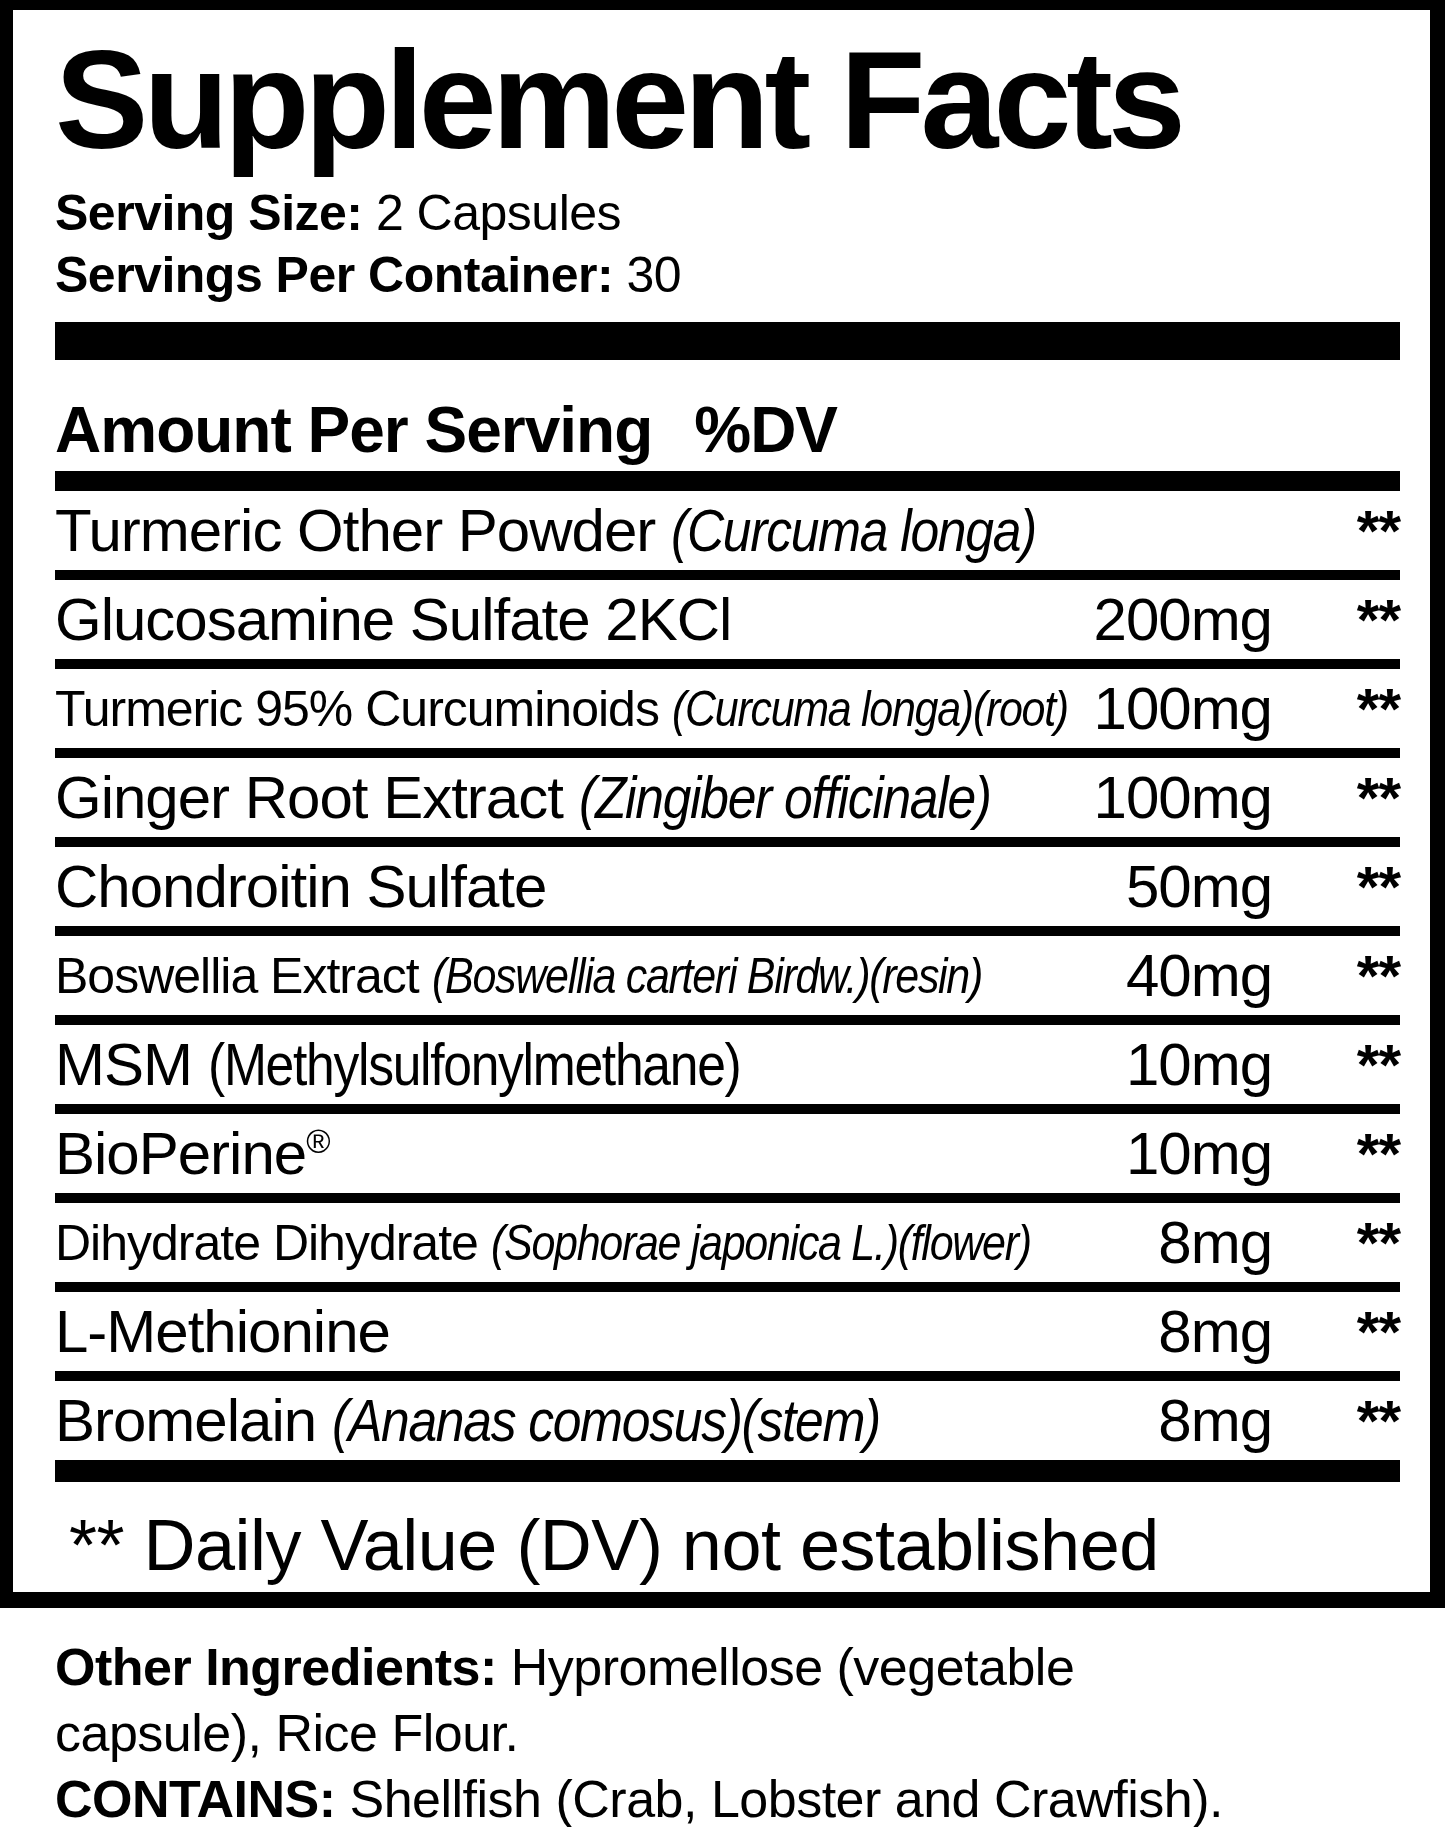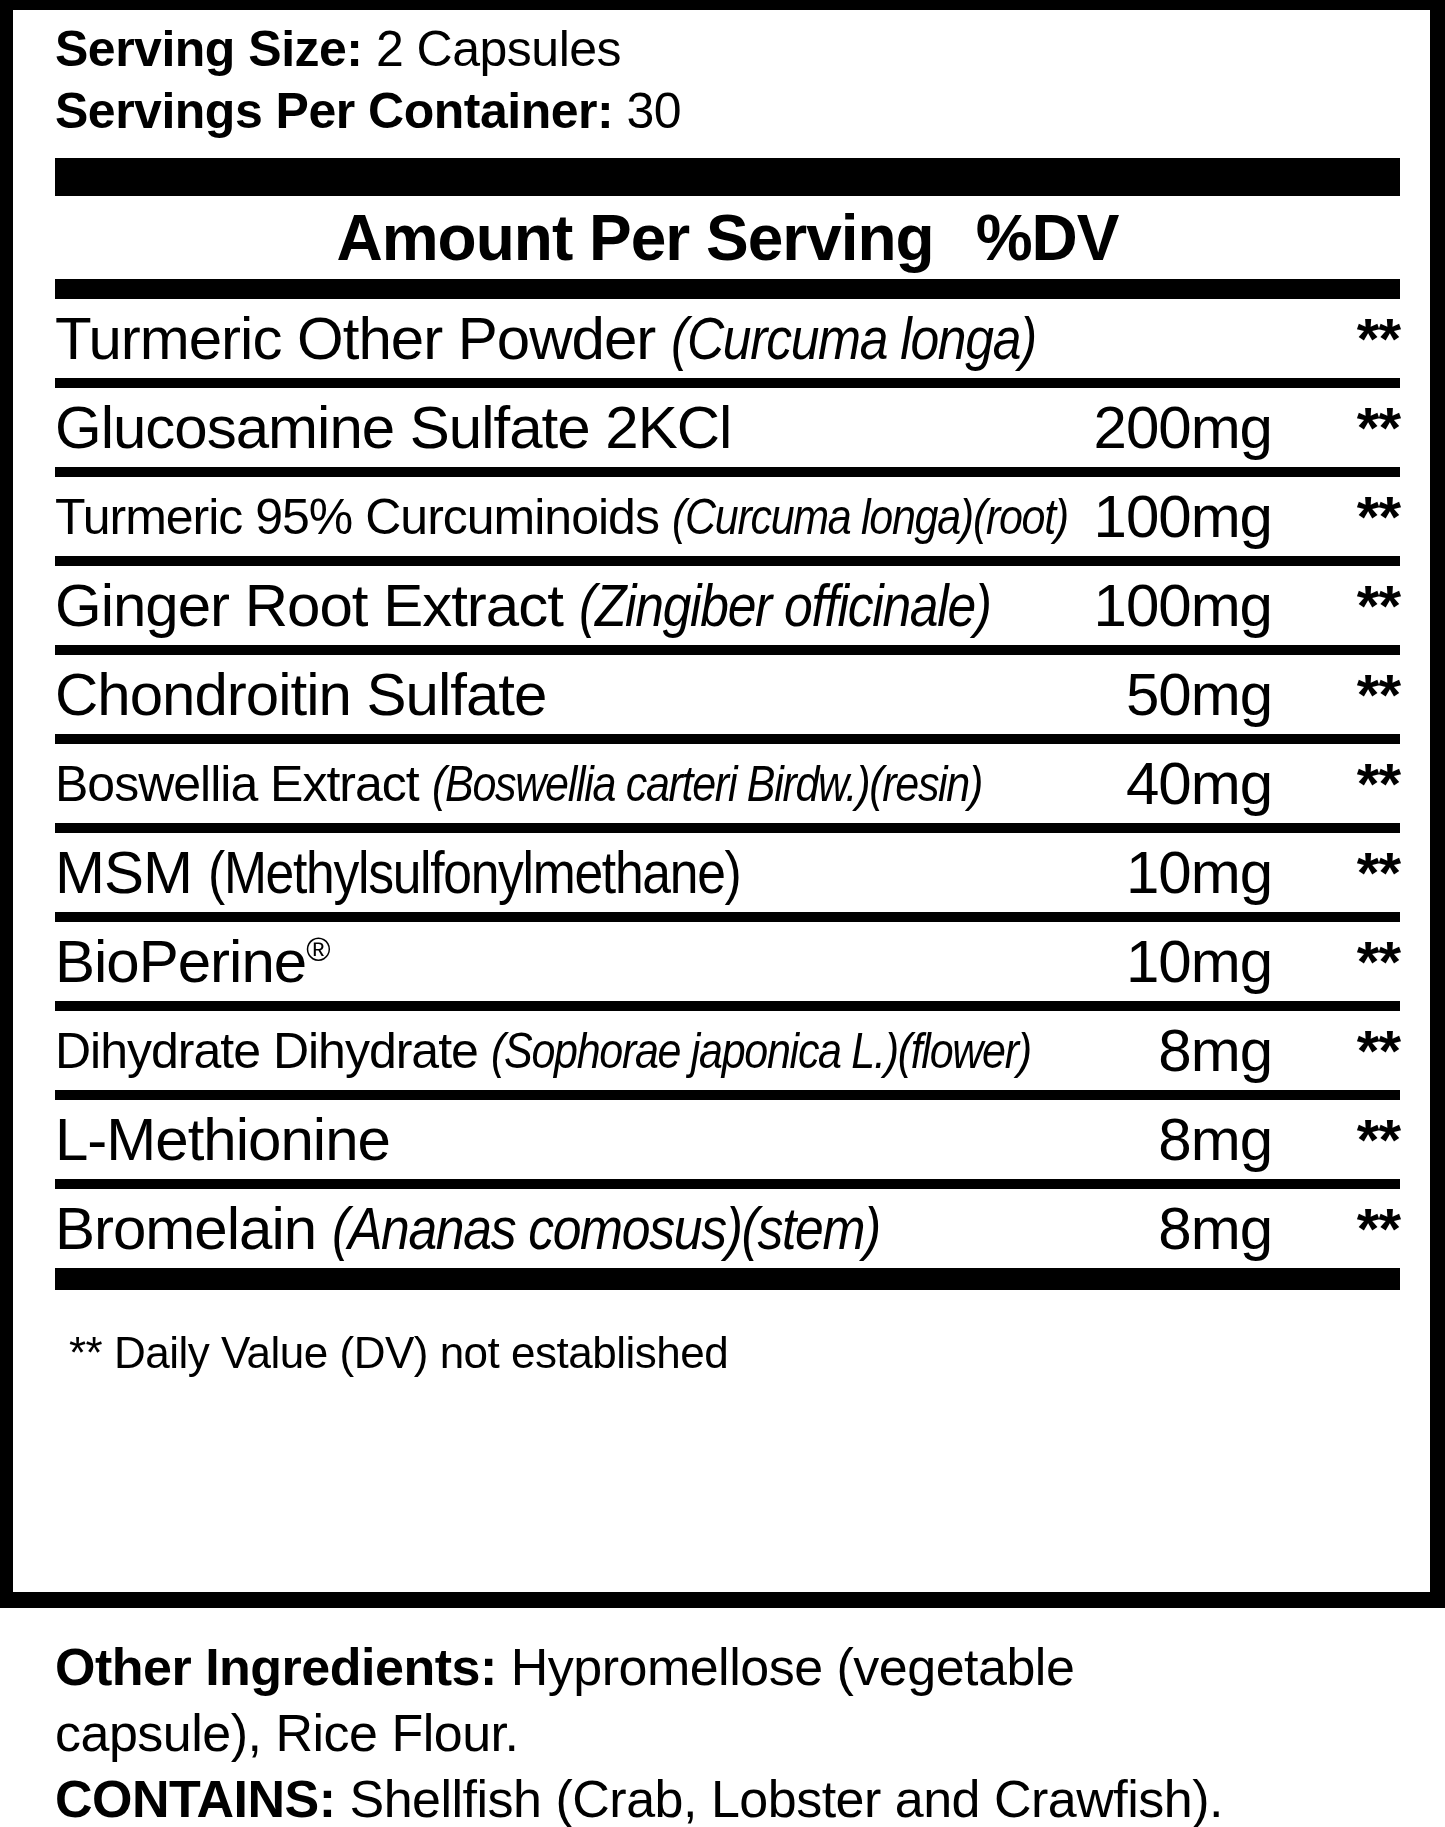--- a/index.html
+++ b/index.html
@@ -31,22 +31,22 @@
   }
   .serving-block{margin-top:8px;}
   .serving-line{
     font-size:50px;line-height:62px;letter-spacing:-0.5px;white-space:nowrap;
   }
   .serving-line .lbl{font-weight:bold;}
   .bar{background:#000;}
   .bar-thick{height:38px;margin-top:16px;}
   .bar-thin{height:20px;}
   .amount-header{
-    height:83px;display:flex;align-items:center;justify-content:center;
-    font-weight:bold;font-size:64px;letter-spacing:-1px;white-space:nowrap;
+    height:83px;display:flex;align-items:center;justify-content:flex-start;
+    font-weight:bold;font-size:64px;letter-spacing:-1px;white-space:nowrap;margin-top:28px;
   }
   .amount-header .dv-h{margin-left:42px;}
   .row{
     display:flex;align-items:center;
     height:79px;
     border-bottom:10px solid #000;
     font-size:60px;letter-spacing:-1px;
   }
   .row:last-child{border-bottom-width:22px;}
   .row .name{flex:1 1 0;min-width:0;white-space:nowrap;overflow:visible;}
@@ -55,39 +55,40 @@
   .row .dv{flex:0 0 128px;text-align:right;white-space:nowrap;font-size:58px;font-weight:600;}
   .latin{
     font-style:italic;display:inline-block;
     transform:scaleX(0.86);transform-origin:0 50%;
     letter-spacing:-1.5px;
   }
   .latin.plain{font-style:normal;}
   .row sup{font-size:55%;line-height:0;}
   .footnote{
     height:126px;display:flex;align-items:center;
-    font-size:44px;letter-spacing:-0.5px;
+    font-size:72px;letter-spacing:-0.5px;
     padding-left:14px;white-space:nowrap;
   }
   .other-section{
     margin-top:26px;
     padding:0 30px 0 55px;
     font-size:52px;line-height:66px;letter-spacing:-0.5px;
   }
   .other-section .lbl{font-weight:bold;}
   .other-para{margin:0;max-width:1160px;}
   .contains-para{margin:0;white-space:nowrap;}
 </style>
 </head>
 <body>
 
 <div class="label-page">
 
   <div class="facts-box">
 
+    <h1 class="title">Supplement Facts</h1>
 
     <div class="serving-block">
       <div class="serving-line">
         <span class="lbl">Serving Size:</span>
         <span>2 Capsules</span>
       </div>
       <div class="serving-line">
         <span class="lbl">Servings Per Container:</span>
         <span>30</span>
       </div>

